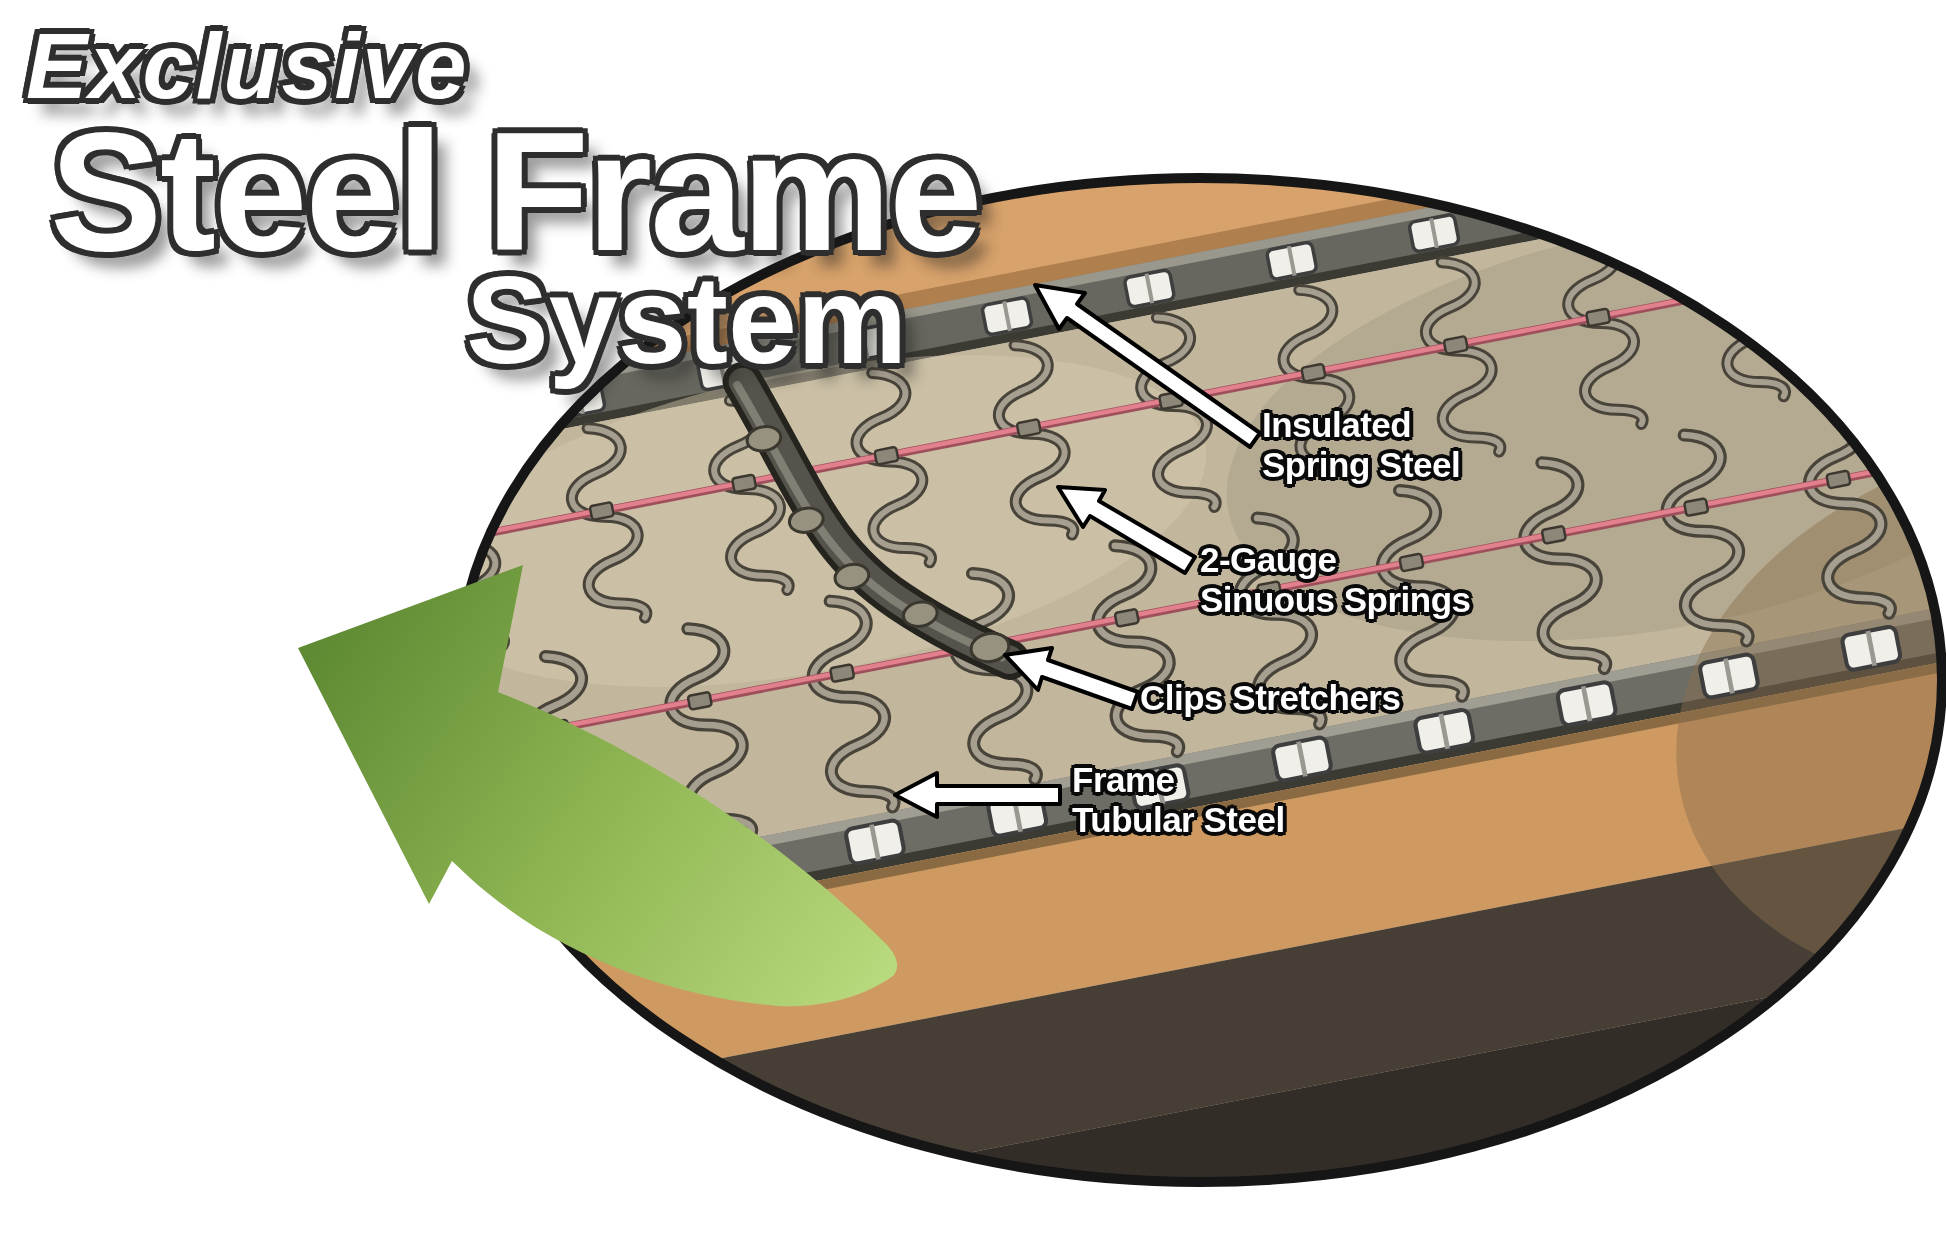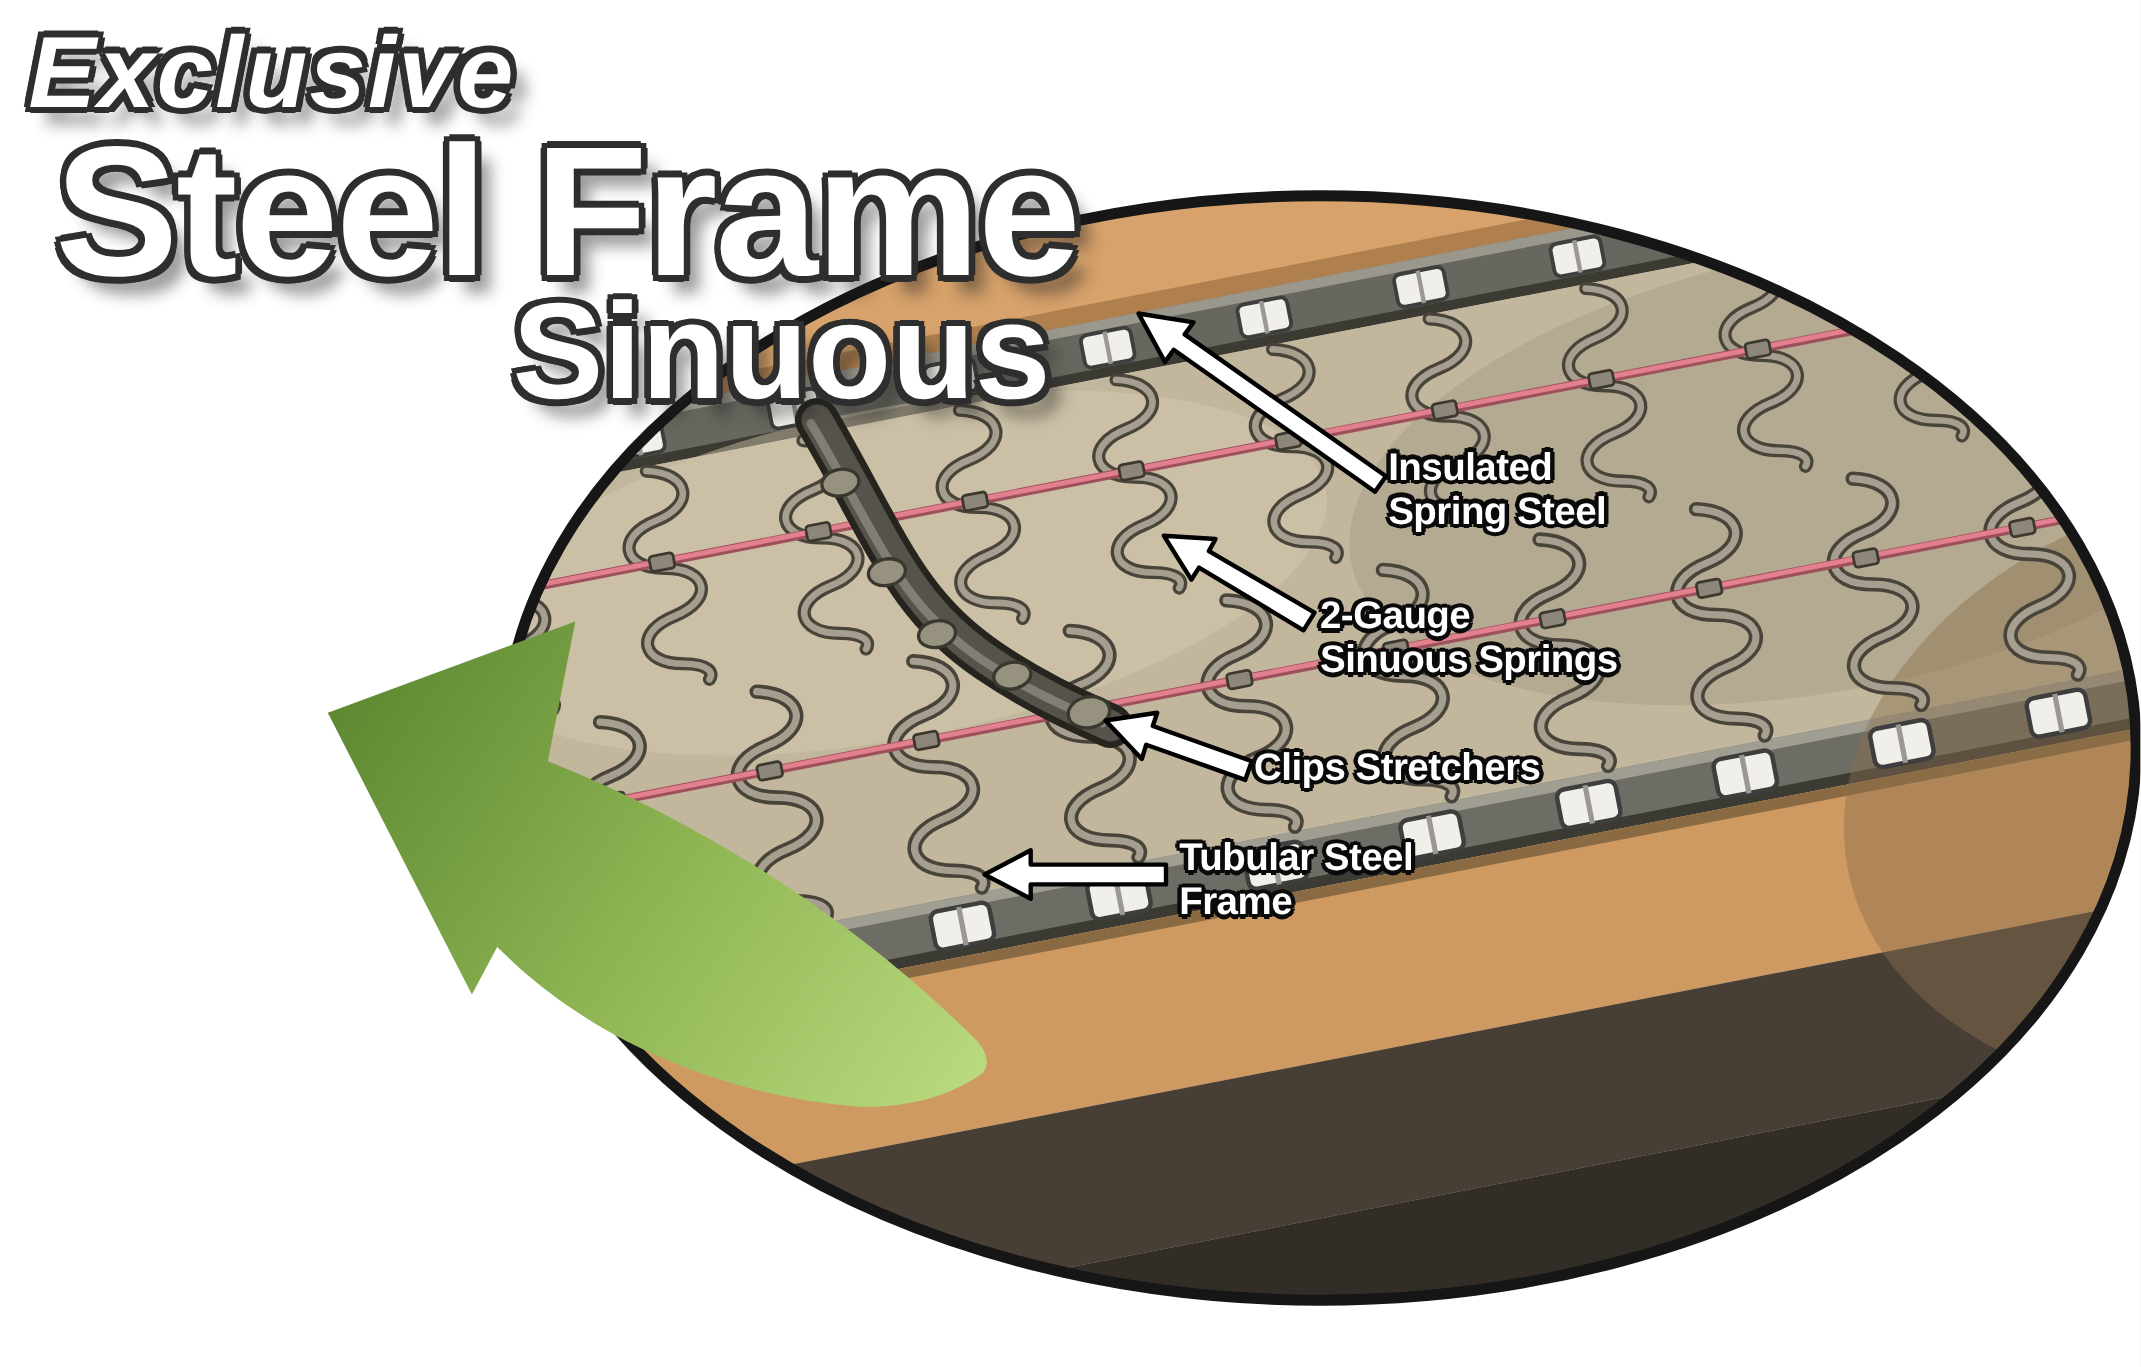--- a/index.html
+++ b/index.html
@@ -232,35 +232,35 @@
       <polygon points="1260,433 1077,304 1085,293 1035,285 1059,329 1067,318 1250,447"></polygon>
       <polygon points="1195,557 1099,501 1105,490 1058,487 1083,527 1090,516 1185,573"></polygon>
       <polygon points="1138,692 1048,660 1052,648 1005,655 1038,690 1042,677 1132,709"></polygon>
       <polygon points="1060,786 937,786 937,773 895,795 937,817 937,804 1060,804"></polygon>
     </g>
   </svg>
 
   <div class="title-block">
     <div class="ttl t-exclusive">Exclusive</div>
     <div class="ttl t-main">Steel Frame</div>
-    <div class="ttl t-sub">Sinuous</div>
+    <div class="ttl t-sub">System</div>
   </div>
 
   <div class="callout co-clips">
     <div>Insulated</div>
     <div>Spring Steel</div>
   </div>
 
   <div class="callout co-springs">
     <div>2-Gauge</div>
     <div>Sinuous Springs</div>
   </div>
 
   <div class="callout co-stretchers">
     <div>Clips Stretchers</div>
   </div>
 
   <div class="callout co-tubular">
+    <div>Frame</div>
     <div>Tubular Steel</div>
-    <div>Frame</div>
   </div>
 
 </div>
 
 </body></html>

